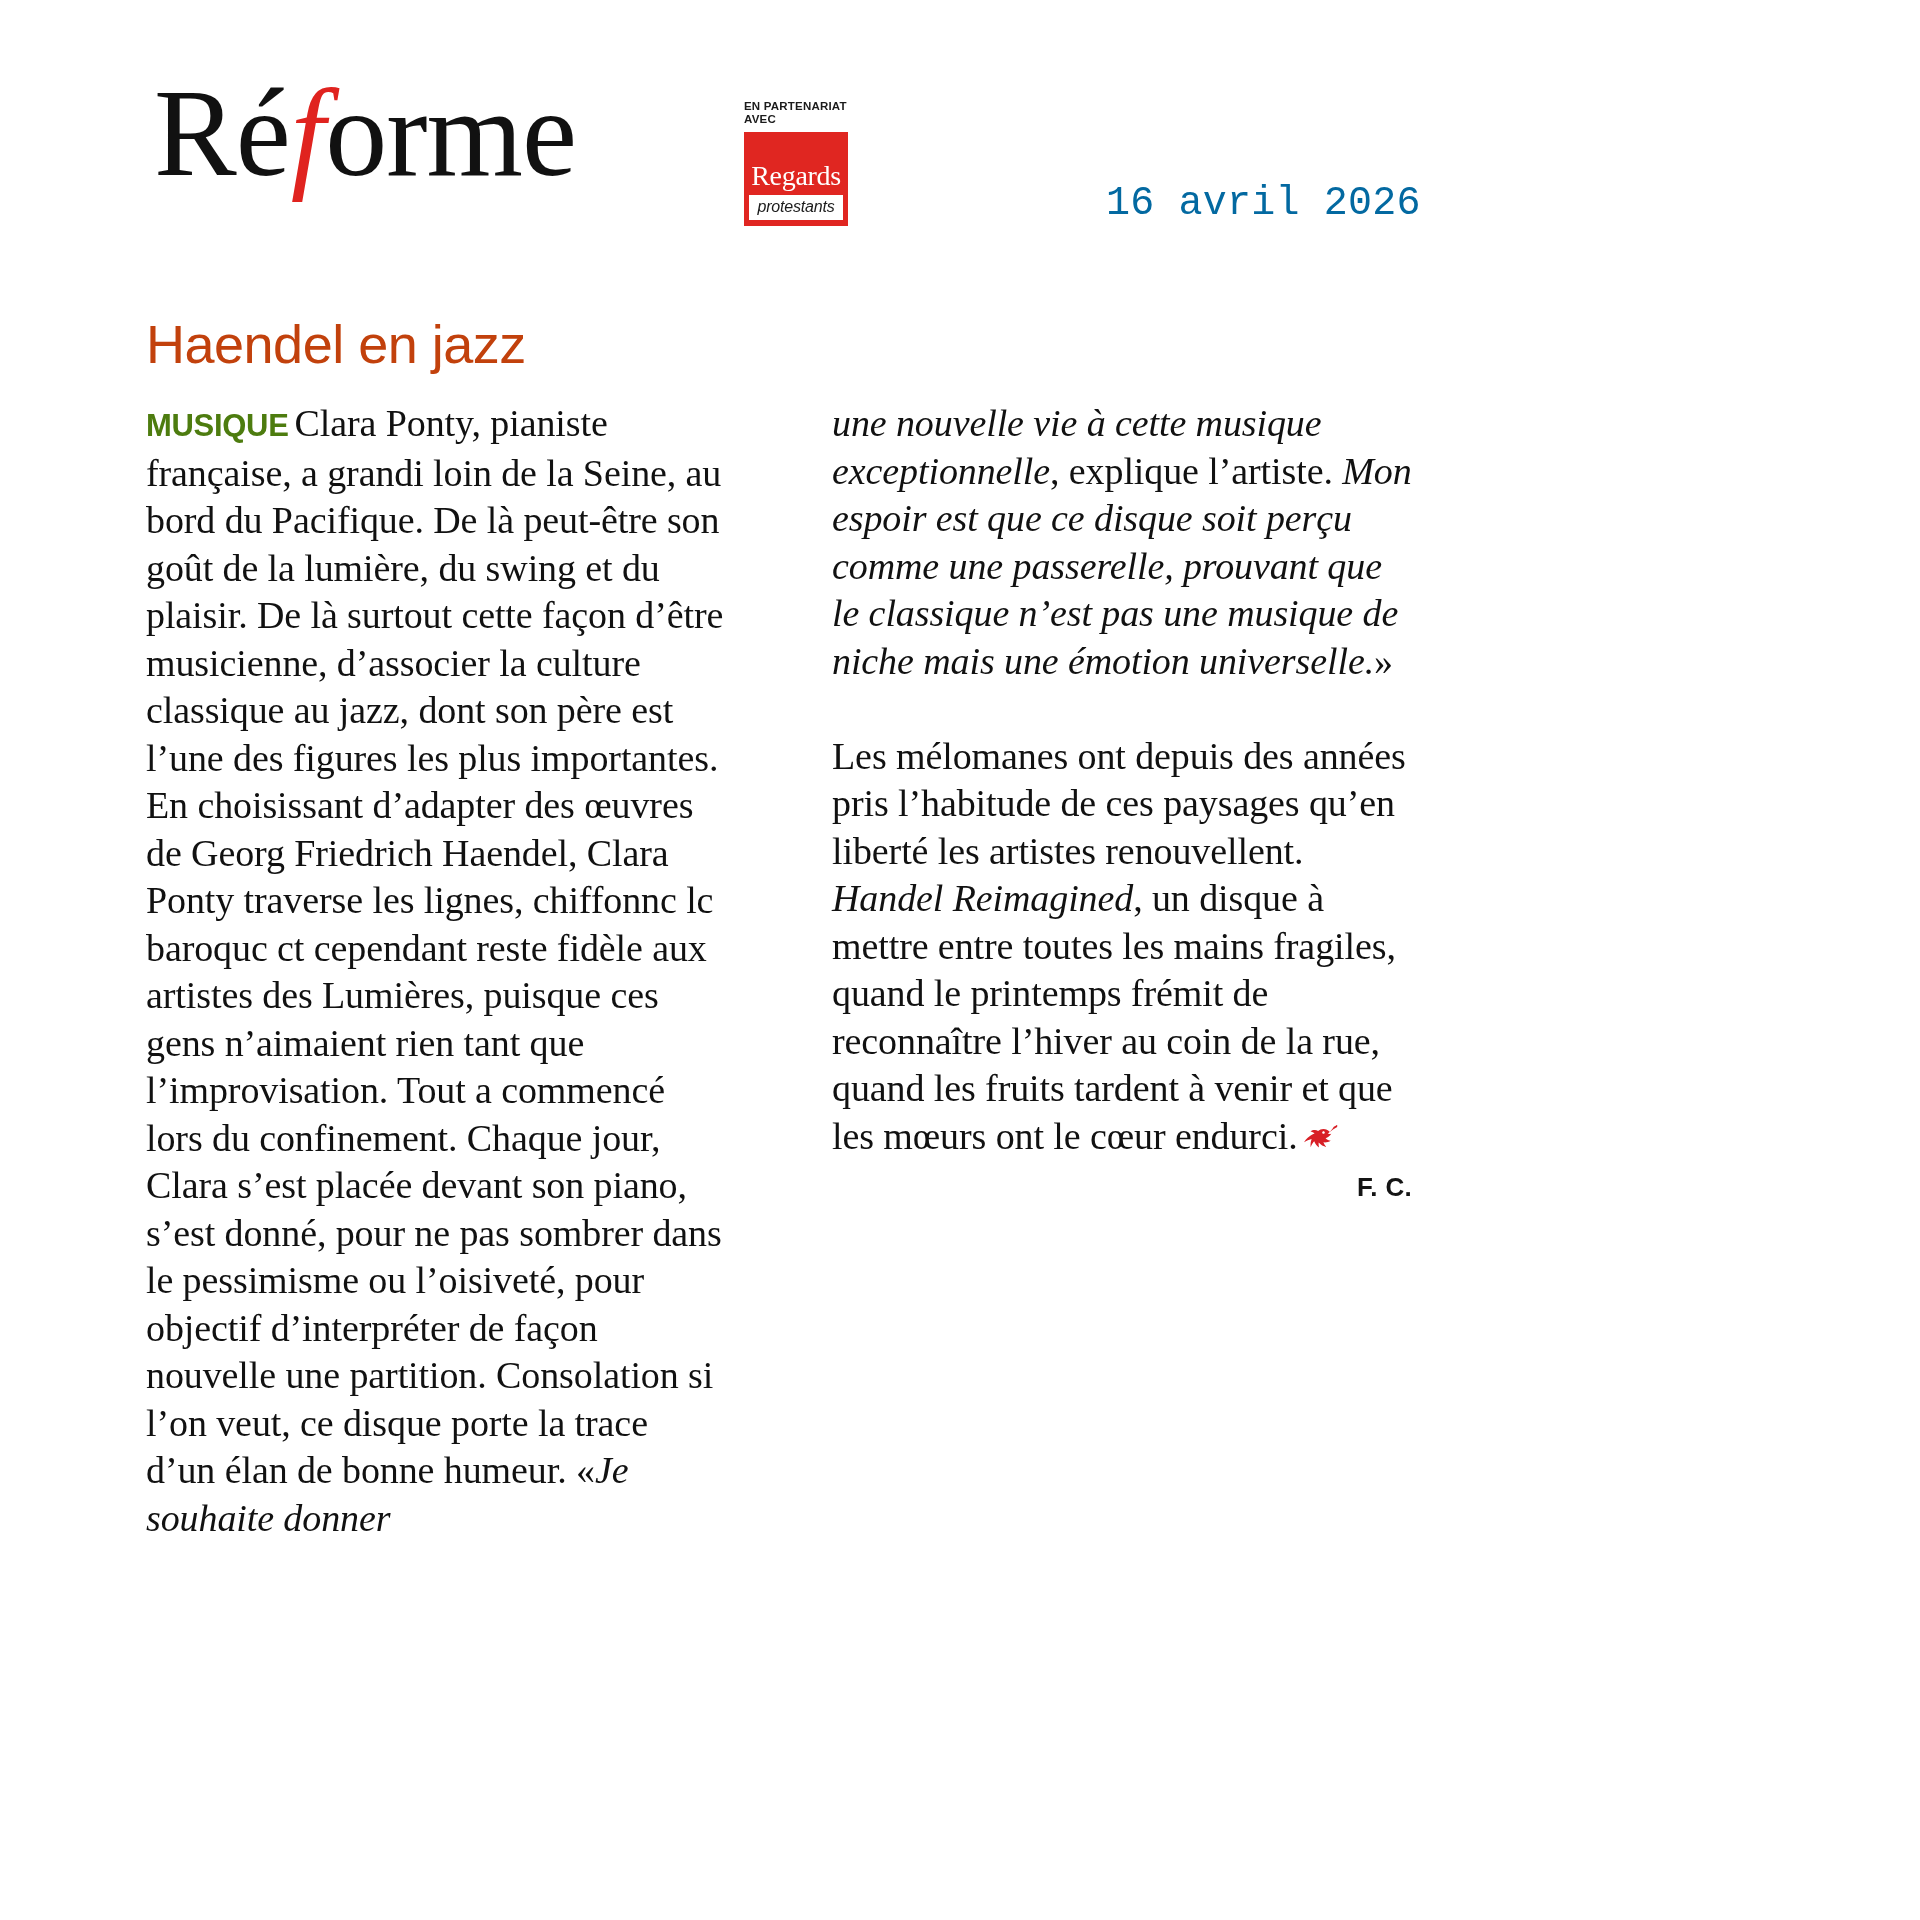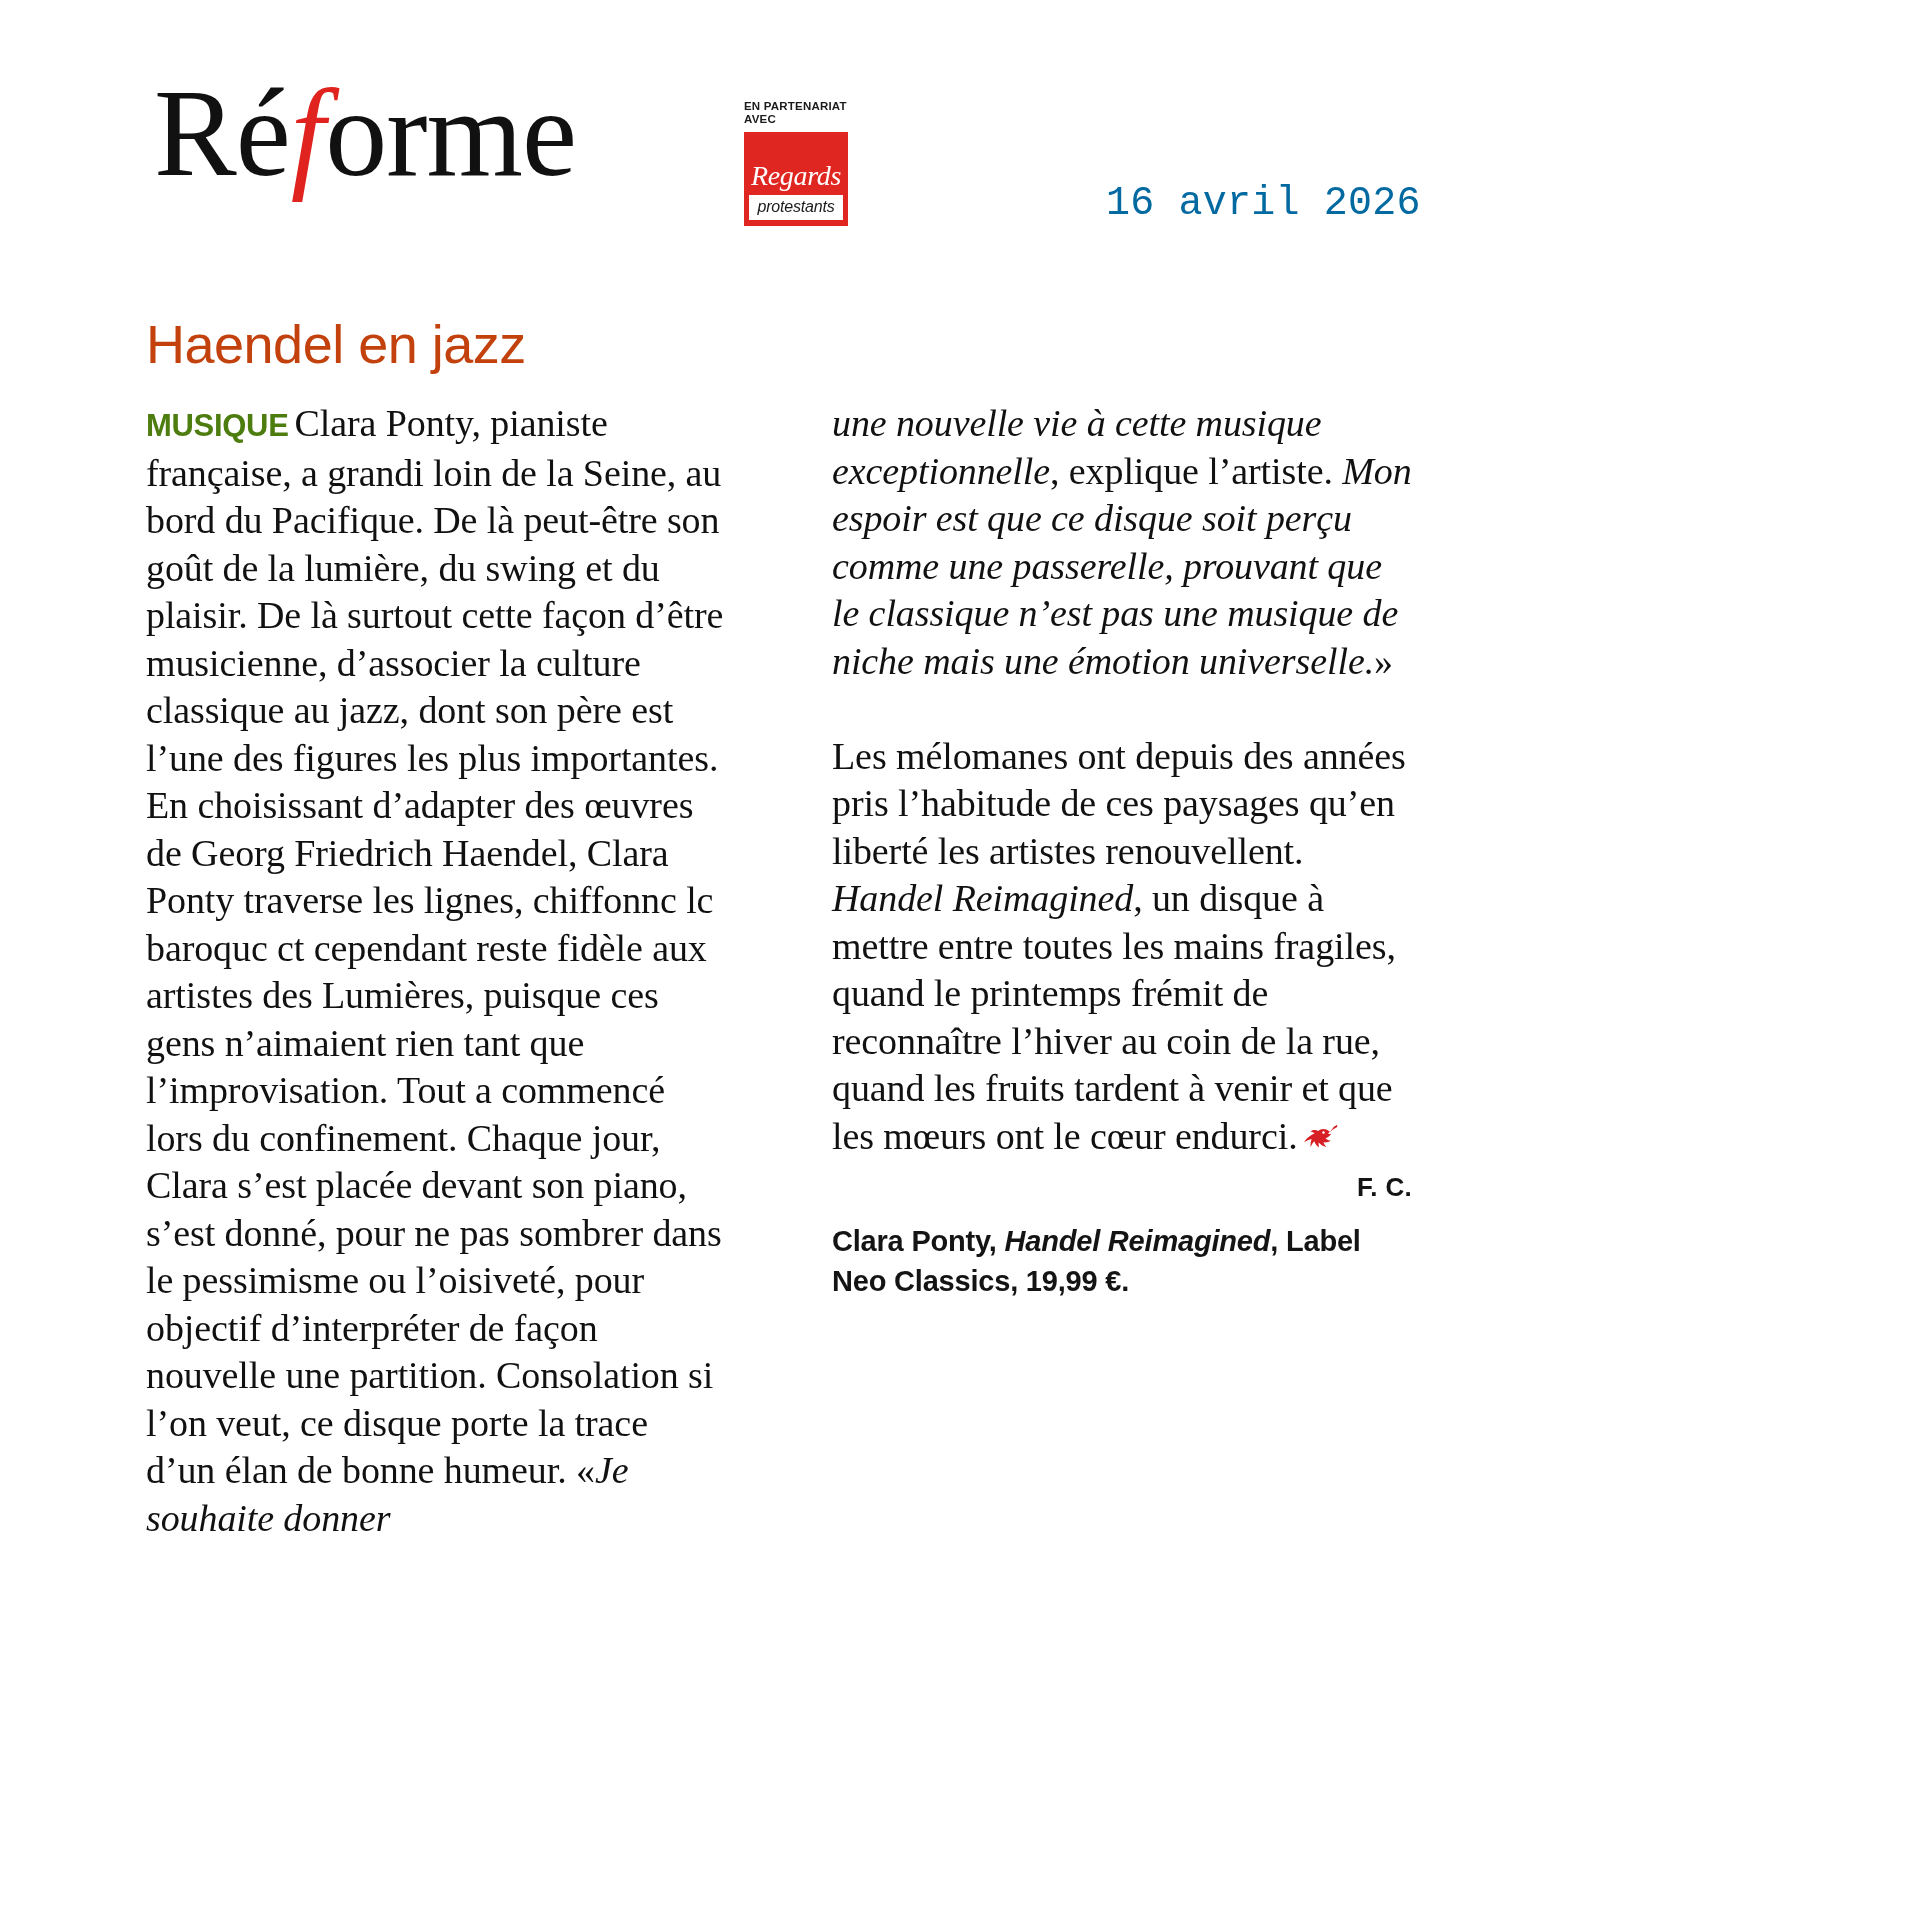--- a/index.html
+++ b/index.html
@@ -76,21 +76,20 @@
     padding: 30px 0 6px 0;
     box-sizing: border-box;
   }
   .partner-box .regards {
     font-family: "Liberation Serif", serif;
     font-size: 28px;
     line-height: 28px;
     color: #ffffff;
     text-align: center;
     letter-spacing: -0.3px;
-    font-style: italic;
   }
   .partner-strip {
     background: #ffffff;
     margin: 5px 5px 0 5px;
     text-align: center;
     padding: 3px 0 4px 0;
   }
   .partner-strip span {
     font-family: "Liberation Sans", sans-serif;
     font-size: 16px;
@@ -227,17 +226,16 @@
         <br>
         <span>Les mélomanes ont depuis des années pris l’habitude de ces paysages qu’en liberté les artistes renouvellent.</span>
         <br>
         <span class="it">Handel Reimagined</span><span>, un disque à mettre entre toutes les mains fragiles, quand le printemps frémit de reconnaître l’hiver au coin de la rue, quand les fruits tardent à venir et que les mœurs ont le cœur endurci.</span><span class="dove"><svg viewBox="0 0 34 28" width="34" height="28" aria-hidden="true">
               <path fill="#d81f26" d="M33.2 2.1c-2.6 1.3-5.1 3.0-7.4 4.9-1.6-1.9-3.9-3.1-6.4-3.1-2.0 0-3.9 0.7-5.3 2.0-1.0-0.5-2.1-0.8-3.3-0.8-1.6 0-3.1 0.5-4.3 1.4 1.6 0.2 3.0 0.9 4.1 1.9-2.4 0.9-4.8 2.4-6.9 4.4-1.4 1.3-2.6 2.8-3.7 4.4 2.5-1.6 5.1-2.7 7.6-3.3-1.0 2.6-1.3 5.5-0.9 8.3 0.8-2.3 2.0-4.3 3.5-5.9 0.9 2.5 2.6 4.7 4.9 6.2-0.5-1.7-0.6-3.4-0.4-5.0 2.0 2.3 4.7 3.9 7.6 4.5-1.3-1.4-2.3-3.0-2.9-4.7 2.6 0.3 5.2-0.2 7.4-1.5-2.0-0.4-3.8-1.3-5.2-2.6 2.3-0.9 4.3-2.5 5.7-4.5-1.2 0.3-2.4 0.3-3.6 0.1 2.4-2.1 4.5-4.5 6.1-7.1 1.2-0.5 2.3-1.2 3.4-2.0zM19.5 6.2c0.7 0 1.3 0.6 1.3 1.3s-0.6 1.3-1.3 1.3-1.3-0.6-1.3-1.3 0.6-1.3 1.3-1.3z"></path>
             </svg></span>
       </div>
 
       <div class="byline">F. C.</div>
 
-      <div class="credit"><span>Clara Ponty, </span><span class="ctitle">Handel Reimagined</span><span>, Label Neo Classics, 19,99 €.</span></div>
     </div>
 
   </div>
 </div>
 
 </body></html>

